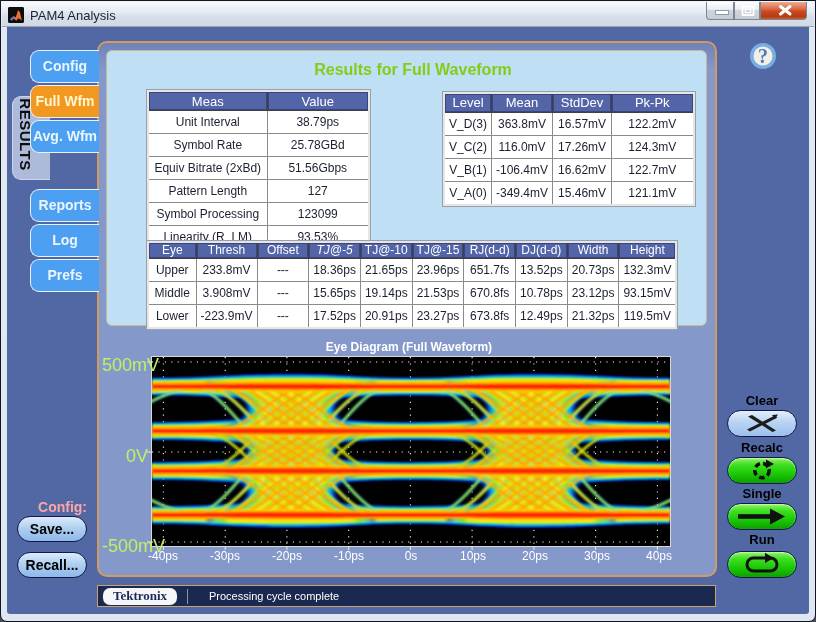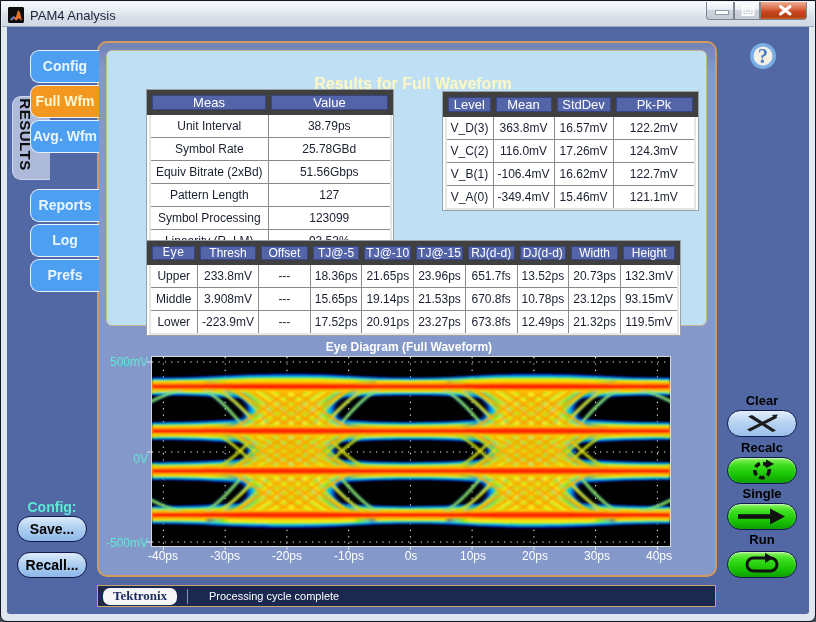--- a/index.html
+++ b/index.html
@@ -33,53 +33,53 @@
   
   .tab { position:absolute; left:30px; width:69px; height:33px; background:#4d9ff2;
     border:1px solid #e8f2fc; border-right:none; border-radius:9px 0 0 9px;
     color:#eaf6ff; font-weight:bold; font-size:14px; text-align:center; line-height:31px; }
   .tab.sel { background:#f2971f; color:#fff8d0; }
   
   #panel { position:absolute; left:97px; top:41px; width:620px; height:536px;
     background:linear-gradient(180deg,#7182b6 0%,#8598ca 5%,#8598ca 100%); border:2px solid #d19a5f; border-radius:10px; }
   #upperbox { position:absolute; left:106px; top:50px; width:601px; height:276px;
     background:#bedff4; border:1px solid #c9b795; border-radius:6px; }
-  #ptitle { position:absolute; left:113px; top:75px; width:600px; text-align:center;
-    font-size:16px; font-weight:bold; color:#fef9c3; }
+  #ptitle { position:absolute; left:113px; top:61px; width:600px; text-align:center;
+    font-size:16px; font-weight:bold; color:#84cc16; }
   
   #help { position:absolute; left:749px; top:42px; width:28px; height:28px; }
   
   table { border-collapse:collapse; font-size:12px; color:#1b2030; background:#fff; }
   td { border:1px solid #8a8a8a; text-align:center; padding:4px; }
-  th { border:5px solid #404040; box-shadow:inset 0 0 0 1px #39457e; background:#5365a8; color:#fff; font-weight:normal; font-size:13px; padding:0; }
+  th { border:1px solid #404040; box-shadow:inset 0 0 0 1px #39457e; background:#5365a8; color:#fff; font-weight:normal; font-size:13px; padding:0; }
   .twrap { position:absolute; border:2px solid #e6e6e6; outline:1px solid #9aa0a8; }
   #t1 { left:147px; top:90px; }
   #t1 td { height:19.5px; }
   #t1 th { height:19.5px; }
   #t2 { left:443px; top:92px; }
   #t2 td { height:19px; }
   #t2 th { height:19px; }
   #t3 { left:147px; top:241px; }
   #t3 td { height:19px; font-size:12px; }
   #t3 th { height:16px; font-size:12px; }
   
   #eyetitle { position:absolute; left:150px; top:340px; width:518px; text-align:center;
     font-size:12px; font-weight:bold; color:#fff; }
-  .ylab { position:absolute; width:46px; text-align:right; color:#5eead4; font-size:12px; }
+  .ylab { position:absolute; width:46px; text-align:right; color:#bef264; font-size:18px; }
   .xlab { position:absolute; width:50px; text-align:center; color:#fff; font-size:12px; top:549px; }
   
   .blabel { position:absolute; width:70px; text-align:center; font-size:13px; font-weight:bold; color:#000; left:727px; }
   .pill { position:absolute; left:727px; width:70px; height:27px; border-radius:14px; border:1px solid #13194d; }
   .pill.green { background:linear-gradient(180deg,#8cf25e 0%,#3ade1d 30%,#17c202 70%,#0d9d00 100%); box-shadow:inset 0 1px 2px rgba(255,255,255,.6); }
   .pill.blue { background:linear-gradient(180deg,#e4eefa 0%,#b8d4f2 45%,#9cc0ec 100%); }
   
   .spill { position:absolute; left:17px; width:70px; height:26px; border-radius:13px; border:1px solid #13194d;
     background:linear-gradient(180deg,#dcebfa 0%,#b0d0f0 45%,#8db8ea 100%);
     font-size:14px; font-weight:bold; color:#000; text-align:center; line-height:24px; }
-  #configlbl { position:absolute; left:17px; top:499px; width:70px; text-align:center; font-size:14px; font-weight:bold; color:#5eead4; }
+  #configlbl { position:absolute; left:17px; top:499px; width:70px; text-align:right; font-size:14px; font-weight:bold; color:#fca5a5; }
   
   #status { position:absolute; left:97px; top:585px; width:619px; height:22px;
     background:#1b2951; border:1px solid #c9a36b; border-radius:0; }
   #tekbox { position:absolute; left:5px; top:2px; width:74px; height:17px; background:#f6f6f6;
     border-radius:7px; text-align:center; font-family:"Liberation Serif", serif; font-weight:bold;
     font-size:13px; color:#1a2a5e; line-height:16px; }
   #statustext { position:absolute; left:111px; top:4px; color:#fff; font-size:11px; }
   #statussep { position:absolute; left:89px; top:3px; width:1px; height:15px; background:#8a93ad; }
 </style>
 </head>
@@ -125,21 +125,21 @@
   <div id="help"><svg width="28" height="28" viewBox="0 0 28 28">
     <circle cx="14" cy="14" r="13" fill="#79aee4"></circle>
     <circle cx="14" cy="14" r="9.5" fill="#f3efe5"></circle>
     <text x="14" y="21" text-anchor="middle" font-family="Liberation Serif, serif" font-size="20" font-weight="bold" fill="#4b7cc0">?</text>
   </svg></div>
 
   <table class="twrap" id="t1">
     <tbody>
         <tr>
           <th style="width:119px;">Meas</th>
-          <th style="width:122px;">Value</th>
+          <th style="width:102px;">Value</th>
         </tr>
     <tr>
           <td>Unit Interval</td>
           <td>38.79ps</td>
         </tr>
     <tr>
           <td>Symbol Rate</td>
           <td>25.78GBd</td>
         </tr>
     <tr>
@@ -192,24 +192,24 @@
           <td>-349.4mV</td>
           <td>15.46mV</td>
           <td>121.1mV</td>
         </tr>
   </tbody>
     </table>
 
   <table class="twrap" id="t3">
     <tbody>
         <tr>
-          <th style="width:48px;font-family:Liberation Mono, monospace;">Eye</th>
+          <th style="width:48px;">Eye</th>
           <th style="width:51.7px;">Thresh</th>
           <th style="width:51.7px;">Offset</th>
-          <th style="width:51.7px;">TJ@-5</th>
+          <th style="width:51.7px;font-style:italic;">TJ@-5</th>
           <th style="width:51.7px;">TJ@-10</th>
           <th style="width:51.7px;">TJ@-15</th>
           <th style="width:51.7px;">RJ(d-d)</th>
           <th style="width:51.7px;">DJ(d-d)</th>
           <th style="width:51.7px;">Width</th>
           <th style="width:51.7px;">Height</th>
         </tr>
     <tr>
           <td>Upper</td>
           <td>233.8mV</td>
@@ -367,21 +367,21 @@
           <line x1="381.9" y1="189" x2="381.9" y2="193"></line>
           <line x1="443.6" y1="189" x2="443.6" y2="193"></line>
           <line x1="505.4" y1="189" x2="505.4" y2="193"></line>
           <line x1="-5" y1="5" x2="0" y2="5"></line>
           <line x1="-5" y1="95" x2="0" y2="95"></line>
           <line x1="-5" y1="185" x2="0" y2="185"></line>
         </g>
 </g>
     </svg>
   <div class="ylab" style="left:102px; top:355px;">500mV</div>
-  <div class="ylab" style="left:102px; top:446px;margin-top:6px;">0V</div>
+  <div class="ylab" style="left:102px; top:446px;">0V</div>
   <div class="ylab" style="left:102px; top:536px;">-500mV</div>
   <div class="xlab" style="left:138px;">-40ps</div>
   <div class="xlab" style="left:200px;">-30ps</div>
   <div class="xlab" style="left:262px;">-20ps</div>
   <div class="xlab" style="left:324px;">-10ps</div>
   <div class="xlab" style="left:386px;">0s</div>
   <div class="xlab" style="left:448px;">10ps</div>
   <div class="xlab" style="left:510px;">20ps</div>
   <div class="xlab" style="left:572px;">30ps</div>
   <div class="xlab" style="left:634px;">40ps</div>

